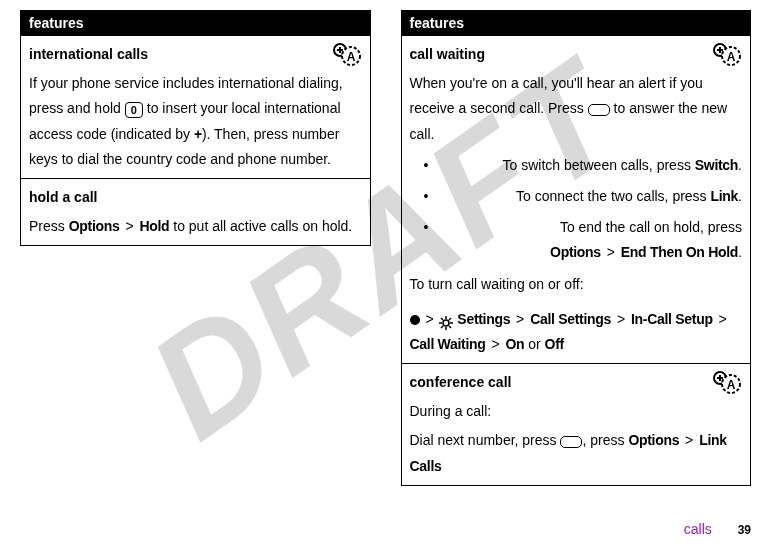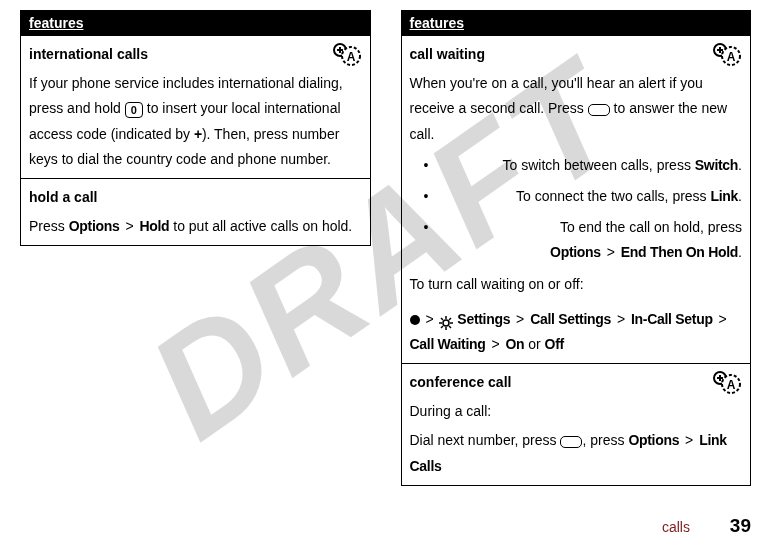--- a/index.html
+++ b/index.html
@@ -46,21 +46,20 @@
     border-collapse:collapse;
     border:1px solid #000;
   }
   table.feat th {
     background:#000;
     color:#fff;
     text-align:left;
     padding:4px 8px;
     font-size:14px;
     font-weight:bold;
-    text-decoration:underline;
   }
   table.feat td {
     padding:6px 8px;
     border-top:1px solid #000;
     font-size:14px;
     line-height:1.8;
     vertical-align:top;
   }
   .title {
     font-weight:bold;
@@ -134,26 +133,26 @@
     height:14px;
     vertical-align:middle;
   }
   .footer {
     position:absolute;
     bottom:8px;
     right:20px;
     font-size:14px;
   }
   .footer .section {
-    color:#7f1d1d;
-    margin-right:36px;
+    color:#a21caf;
+    margin-right:22px;
   }
   .footer .pnum {
     font-weight:bold;
-    font-size:19px;
+    font-size:12px;
   }
 </style>
 </head>
 <body>
 
 <div class="watermark">
     <span>DRAFT</span>
   </div>
 
 <div class="page">

